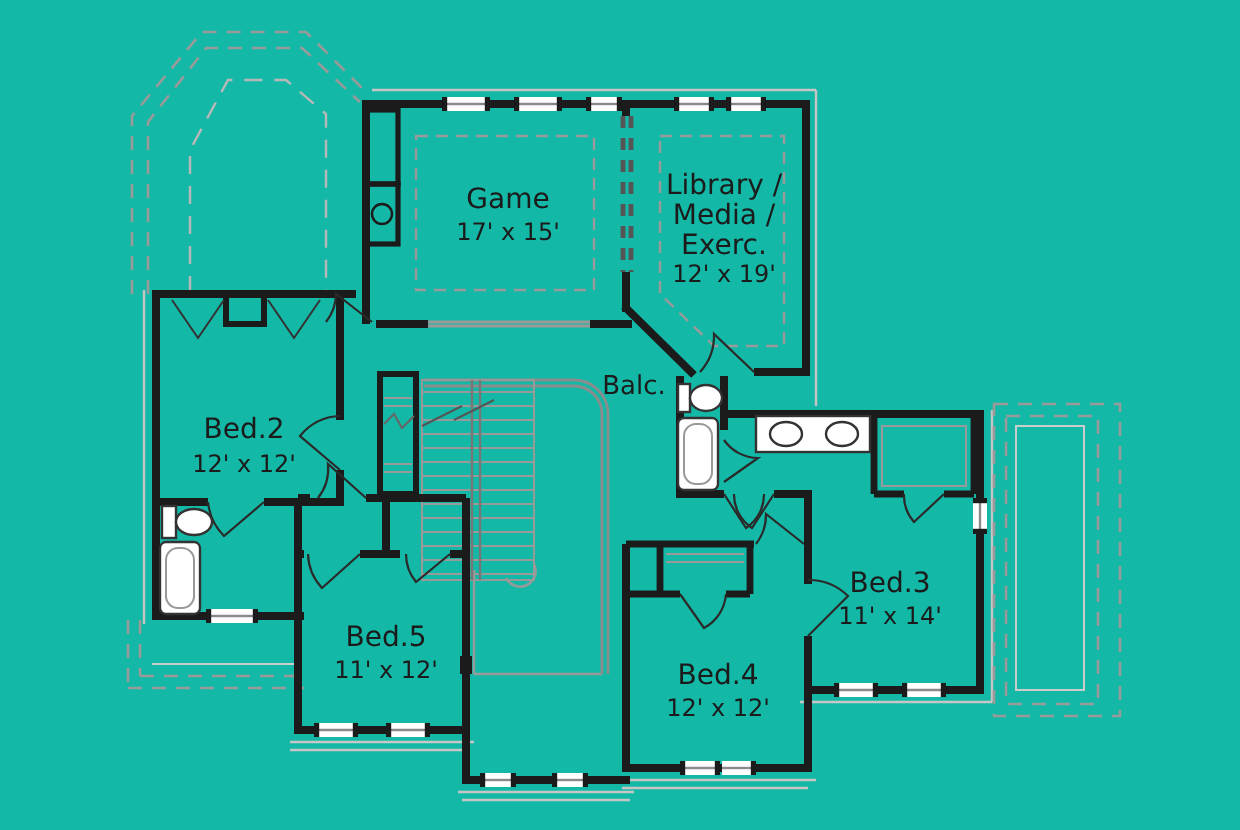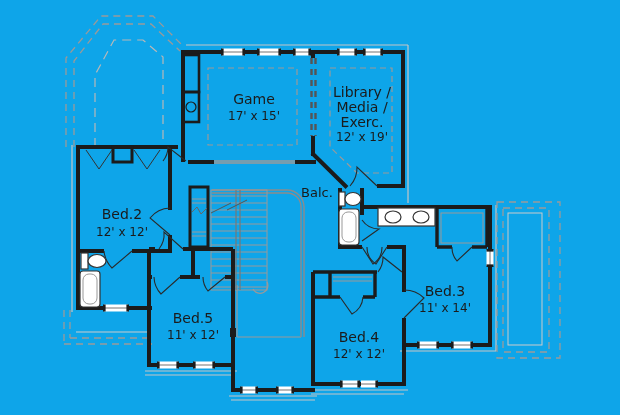--- a/index.html
+++ b/index.html
@@ -1,16 +1,16 @@
 <!DOCTYPE html>
 <html><head>
 <meta charset="utf-8">
 <style>
   html,body{margin:0;padding:0;background:#ffffff;}
-  .plan-wrap{width:620px;height:415px;background:#0ea5e9;overflow:hidden;position:relative;}
+  .plan-wrap{width:620px;height:415px;background:#14b8a6;overflow:hidden;position:relative;}
   svg{display:block;}
   text{font-family:"DejaVu Sans","Liberation Sans",sans-serif;fill:#1b1b1b;}
   .room-name{font-size:14px;}
   .room-dims{font-size:12px;}
   .balc-label{font-size:13px;}
 </style>
 </head>
 <body>
 
 <div class="plan-wrap">

